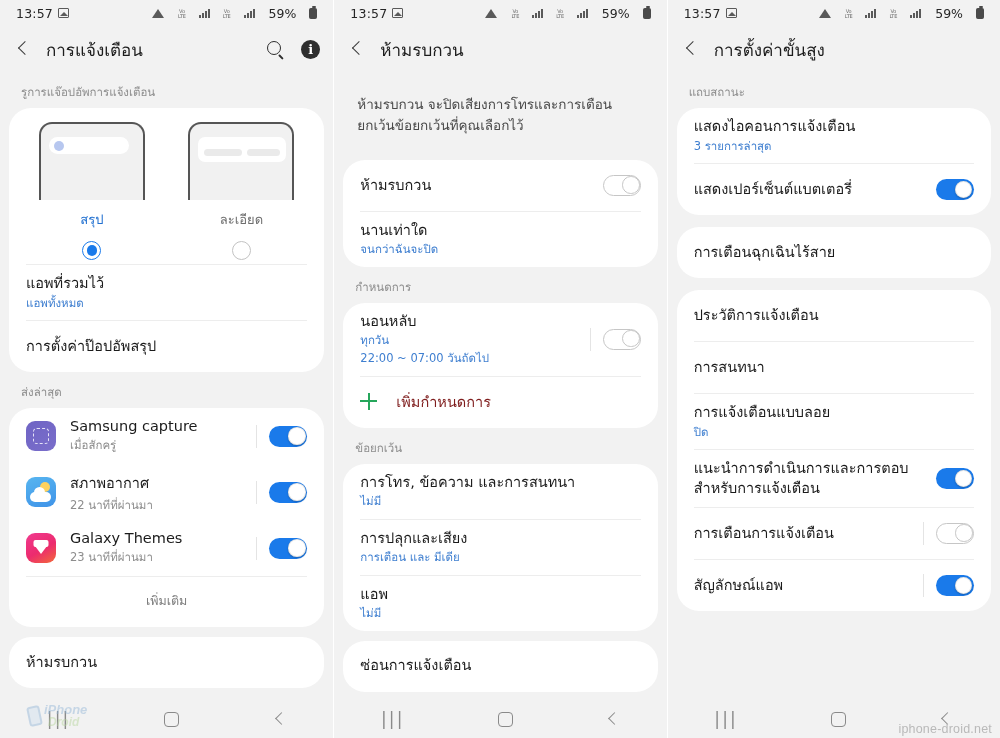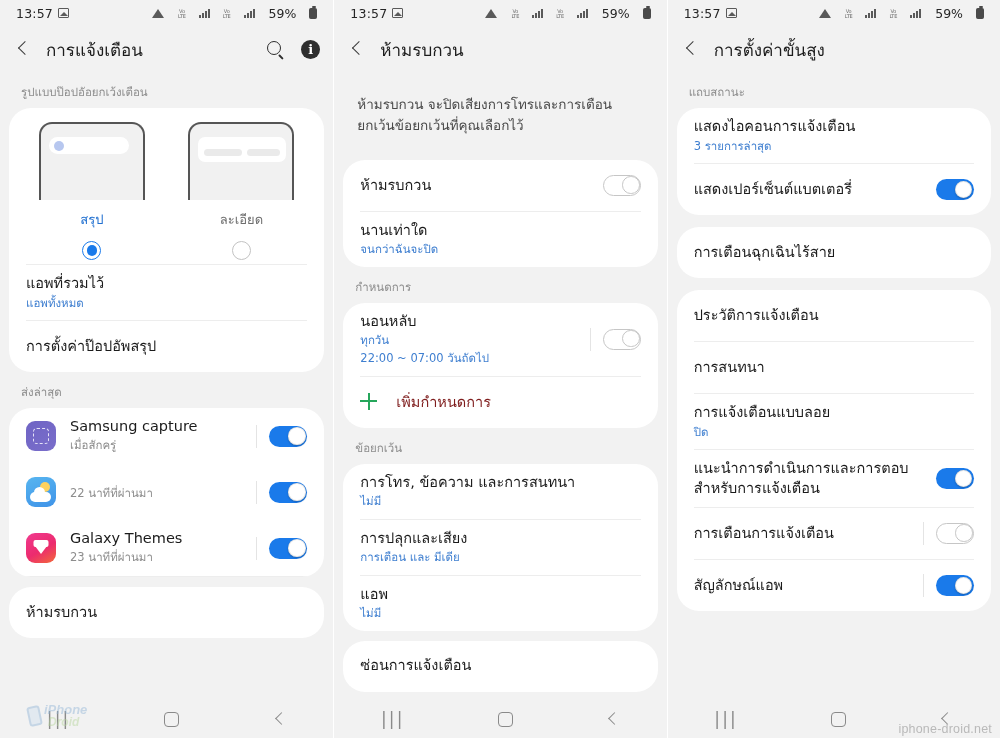--- a/index.html
+++ b/index.html
@@ -302,21 +302,21 @@
     <div class="appbar">
       <div class="back-chevron"></div>
       <div class="appbar-title">การแจ้งเตือน</div>
       <div class="appbar-actions">
         <div class="search-icon"></div>
         <div class="info-icon">i</div>
       </div>
     </div>
 
     <div class="content">
-      <div class="section-label">รูปแบบป๊อปอัอยกเว้งเตือน</div>
+      <div class="section-label">รูการแจ๊อปอัพการแจ้งเตือน</div>
 
       <div class="card">
         <div class="style-picker">
           <div class="style-row">
             <div class="style-col">
               <div class="phone-frame">
                 <div class="brief-pill">
                   <span class="dot-blue"></span>
                 </div>
               </div>
@@ -366,20 +366,21 @@
           <div class="toggle on">
               <span class="knob"></span>
             </div>
         </div>
         <div class="app-row">
           <div class="app-icon ic-weather">
               <span class="sun"></span>
               <span class="cloud"></span>
             </div>
           <div class="row-text">
+            <div class="app-name">สภาพอากาศ</div>
             <div class="app-time">22 นาทีที่ผ่านมา</div>
           </div>
           <div class="tog-sep"></div>
           <div class="toggle on">
               <span class="knob"></span>
             </div>
         </div>
         <div class="app-row">
           <div class="app-icon ic-themes">
               <span class="brush"></span>
@@ -388,20 +389,21 @@
           <div class="row-text">
             <div class="app-name">Galaxy Themes</div>
             <div class="app-time">23 นาทีที่ผ่านมา</div>
           </div>
           <div class="tog-sep"></div>
           <div class="toggle on">
               <span class="knob"></span>
             </div>
         </div>
         <div class="divider"></div>
+        <div class="more-row">เพิ่มเติม</div>
       </div>
 
       <div class="card bottom-card-peek">
         <div class="row">
           <div class="row-text">
             <div class="row-title">ห้ามรบกวน</div>
           </div>
         </div>
       </div>
     </div>

